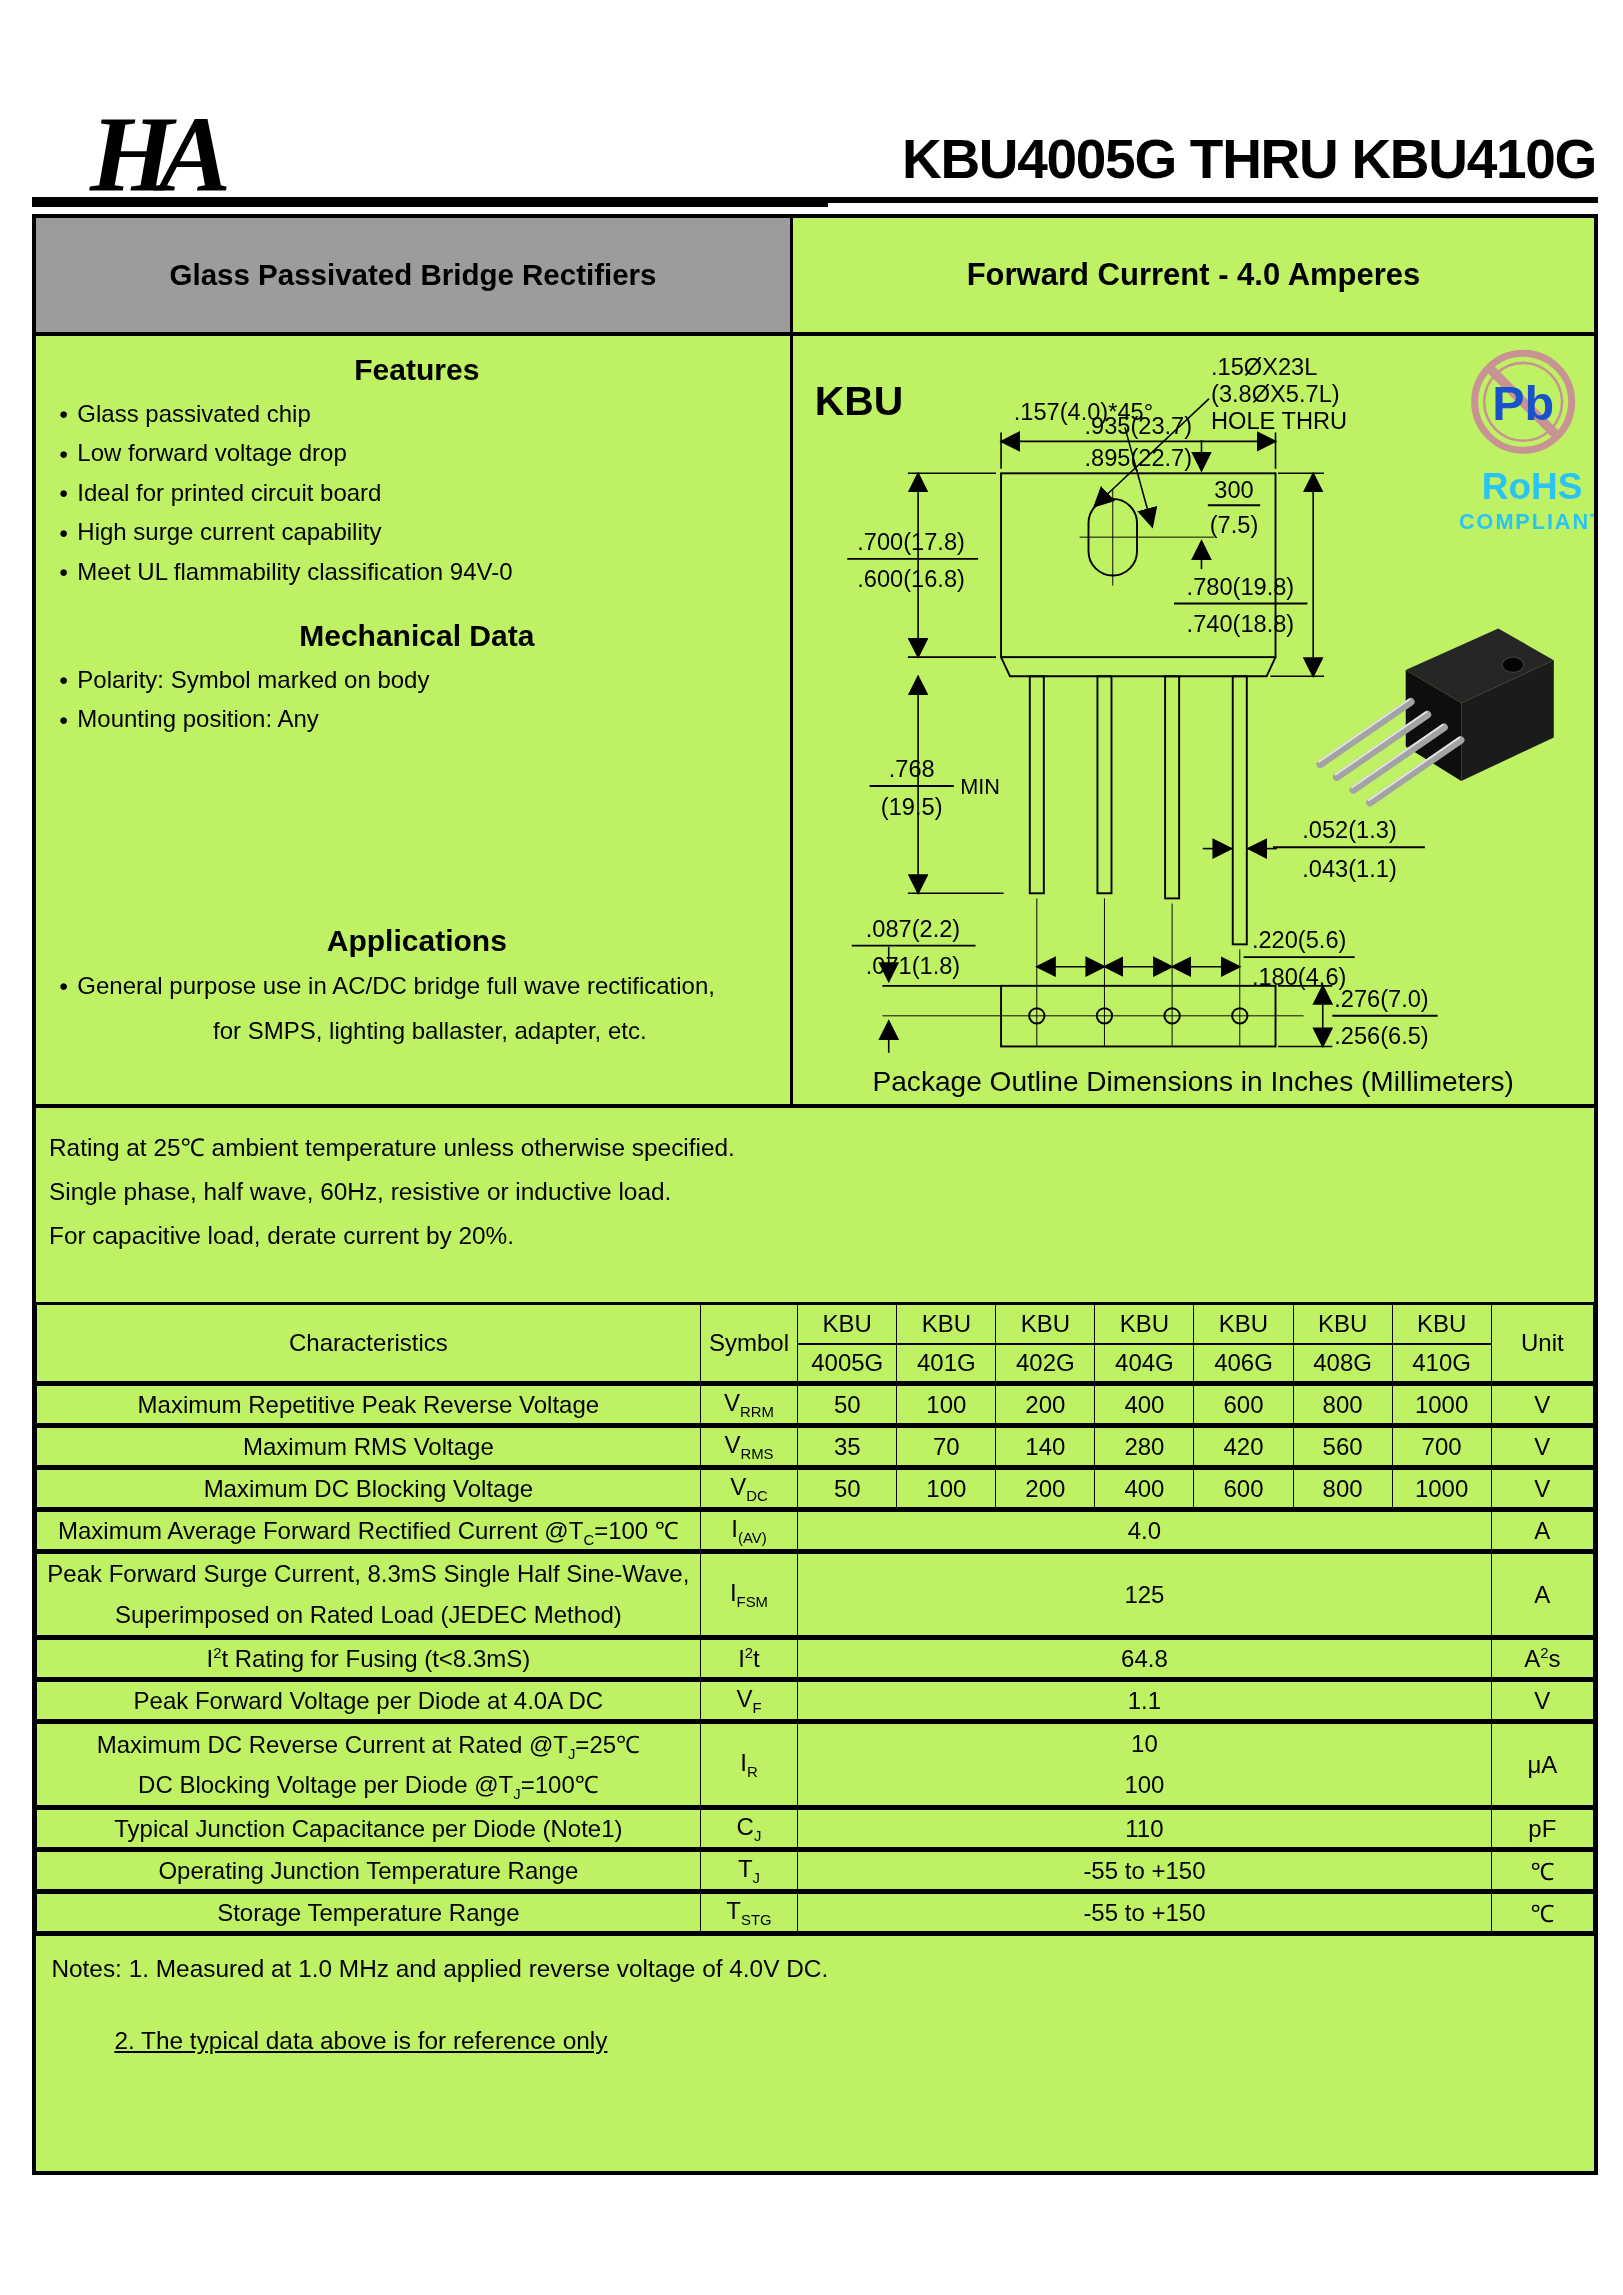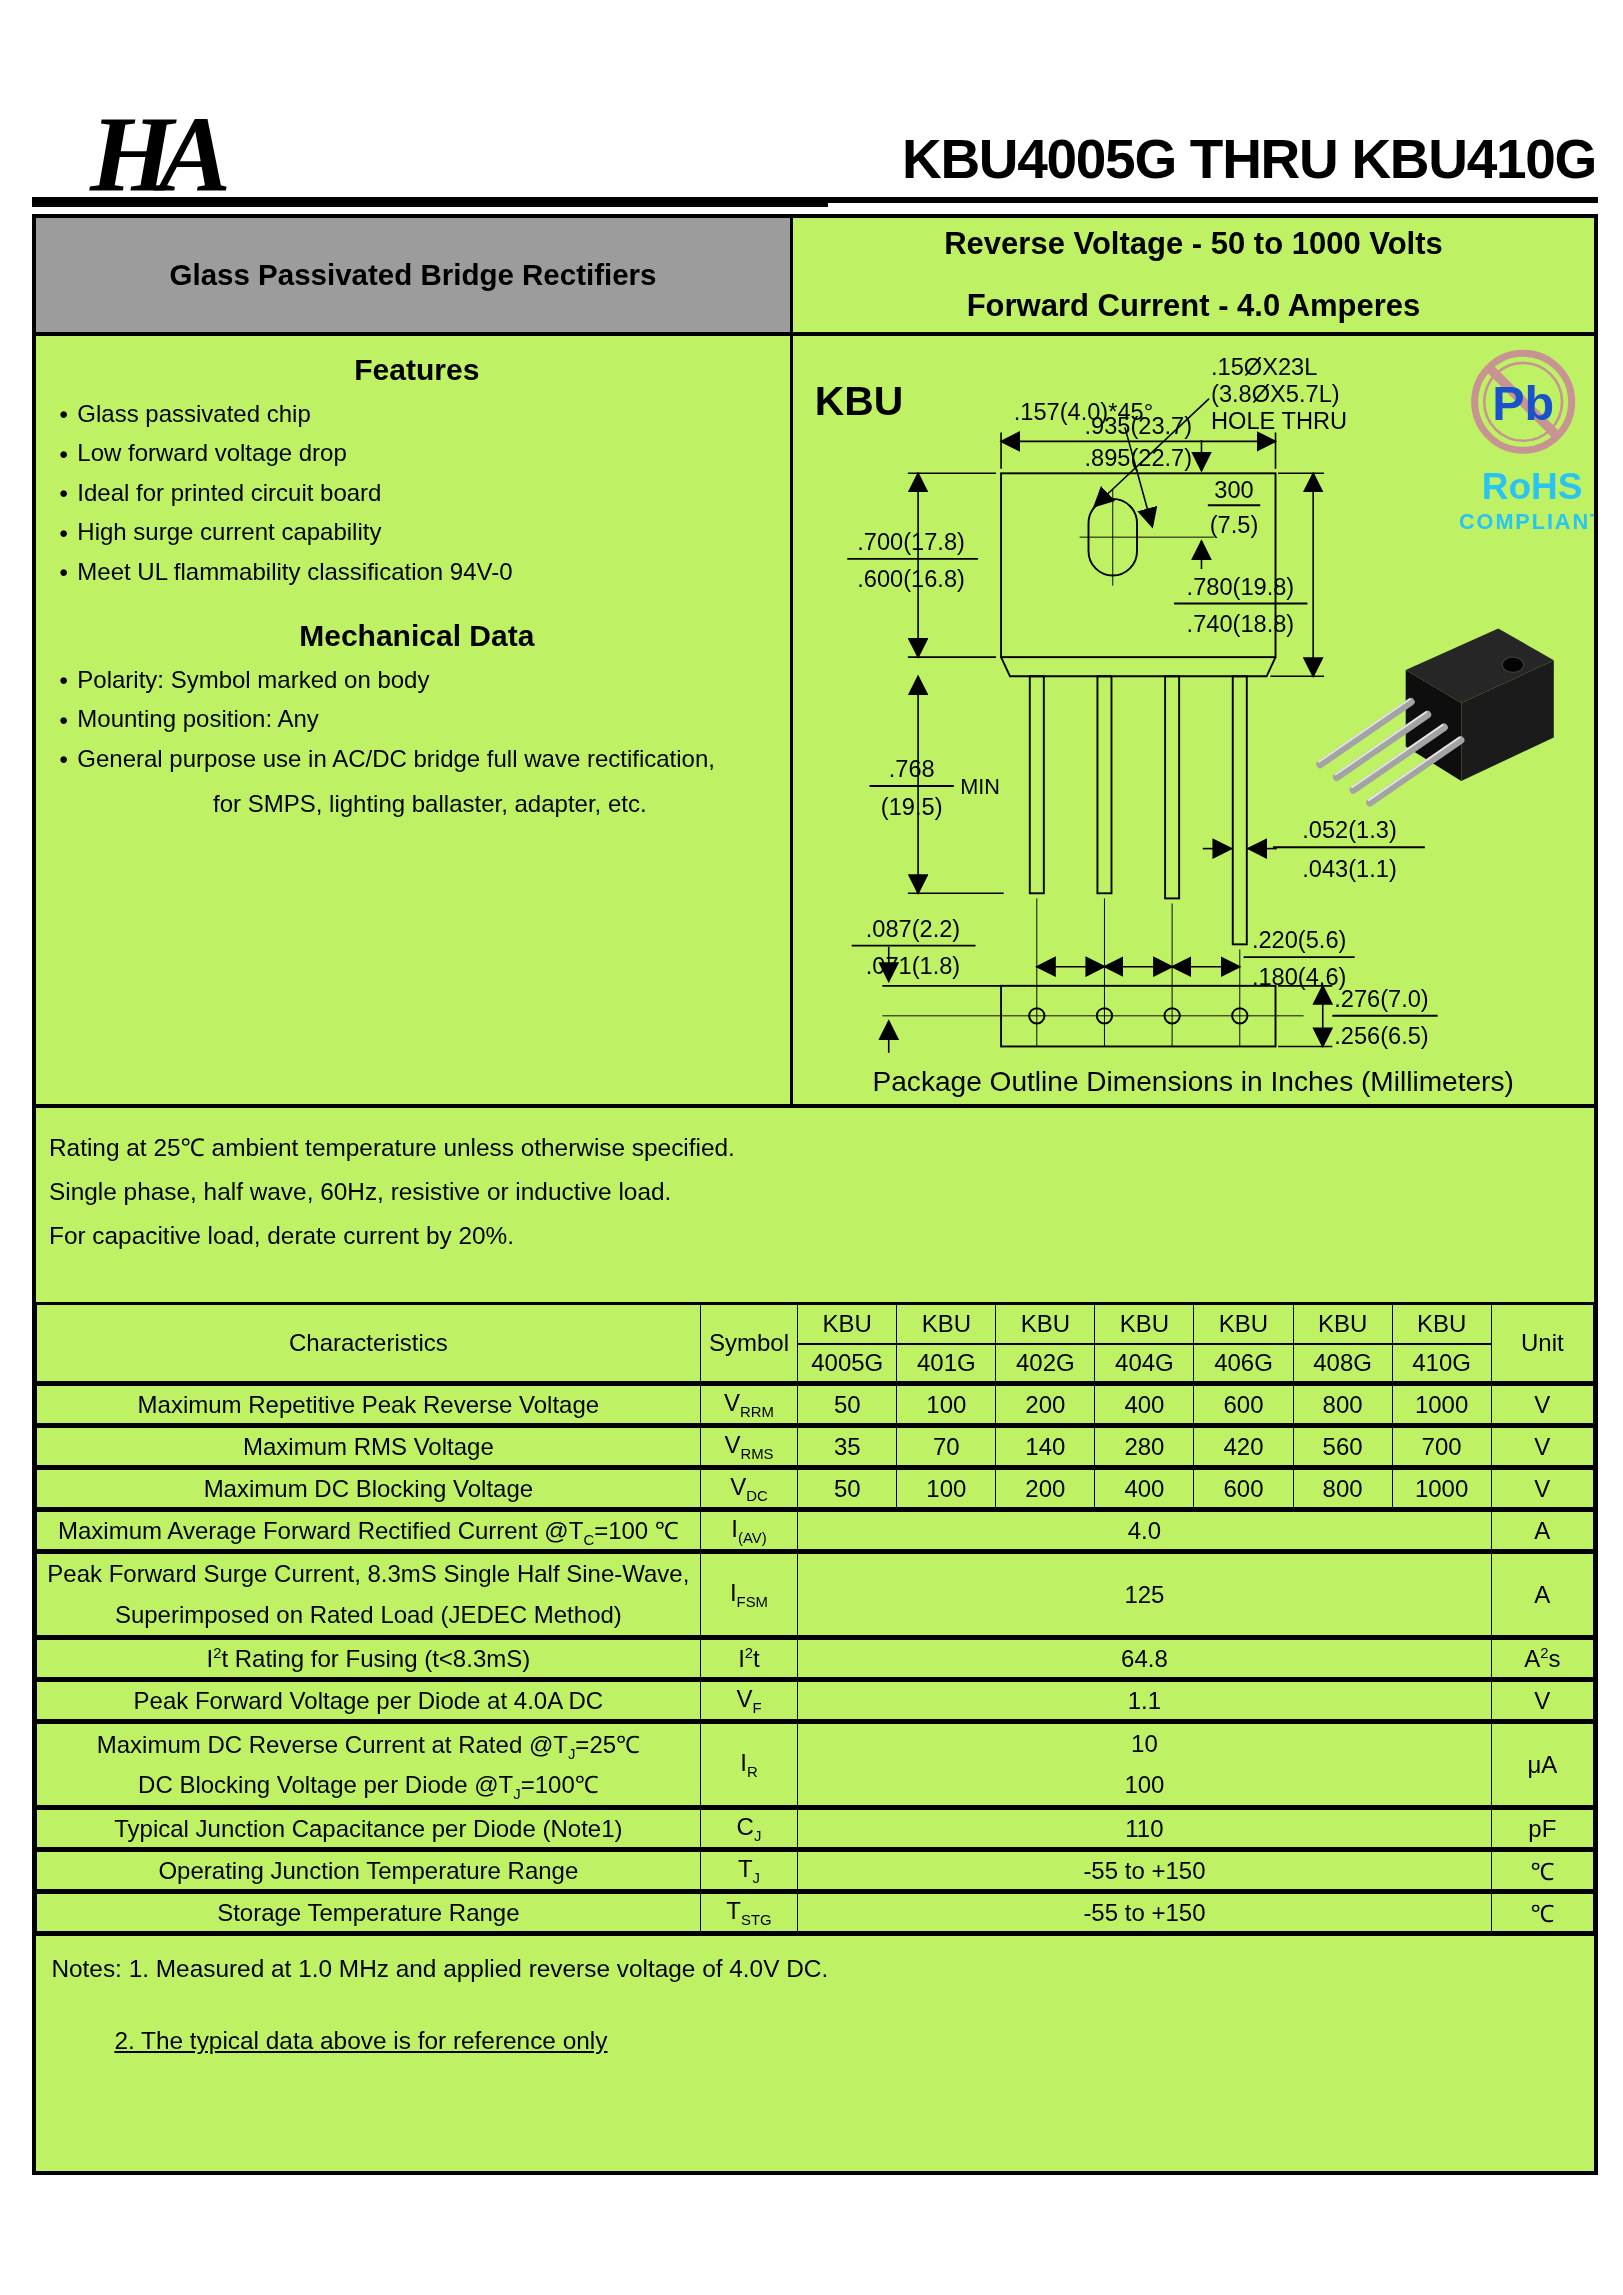--- a/index.html
+++ b/index.html
@@ -86,21 +86,20 @@
   <div class="logo">HA</div>
   <h1 class="doc-title" style="margin:0">KBU4005G THRU KBU410G</h1>
   <div class="rule-a"></div>
   <div class="rule-b"></div>
 
   <div class="main-box">
 
     <div class="row-head">
       <div class="cell-product">Glass Passivated Bridge Rectifiers</div>
       <div class="cell-banner">
-        <div>Reverse Voltage  -  50 to 1000 Volts</div>
         <div>Forward Current -  4.0 Amperes</div>
       </div>
     </div>
 
     <div class="row-content">
       <div class="col-left">
         <h2>Features</h2>
         <ul id="features-list">
             <li>
               <span class="blt">●</span>
@@ -127,20 +126,21 @@
         <ul id="mech-list">
             <li>
               <span class="blt">●</span>
               <span>Polarity: Symbol marked on body</span>
             </li>
             <li>
               <span class="blt">●</span>
               <span>Mounting position: Any</span>
             </li>
           </ul>
+        <h2 class="h-app">Applications</h2>
         <ul>
           <li>
               <span class="blt">●</span>
               <span>General purpose use in AC/DC bridge full wave rectification,</span>
             </li>
         </ul>
         <div class="app-cont">for SMPS, lighting ballaster, adapter, etc.</div>
       </div>
 
       <div class="col-right">

